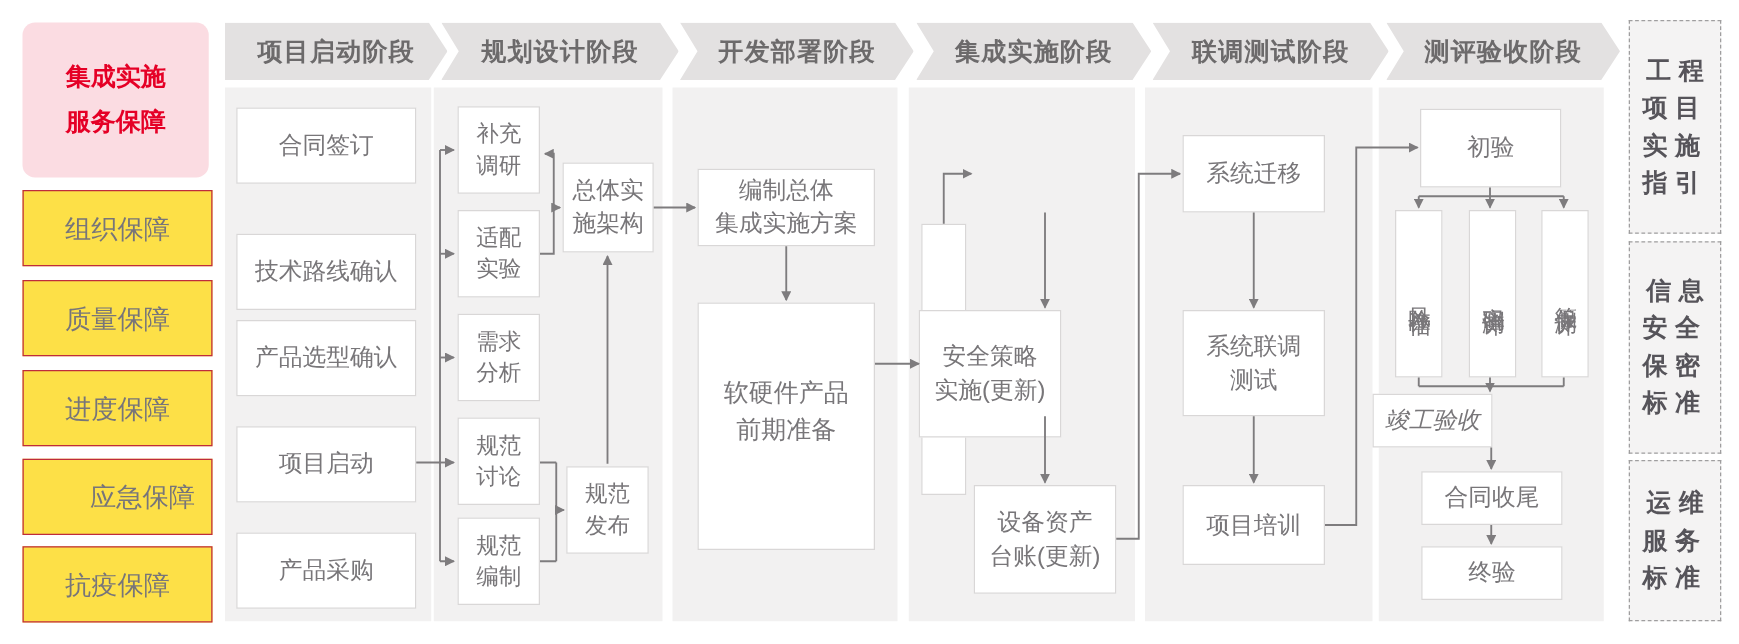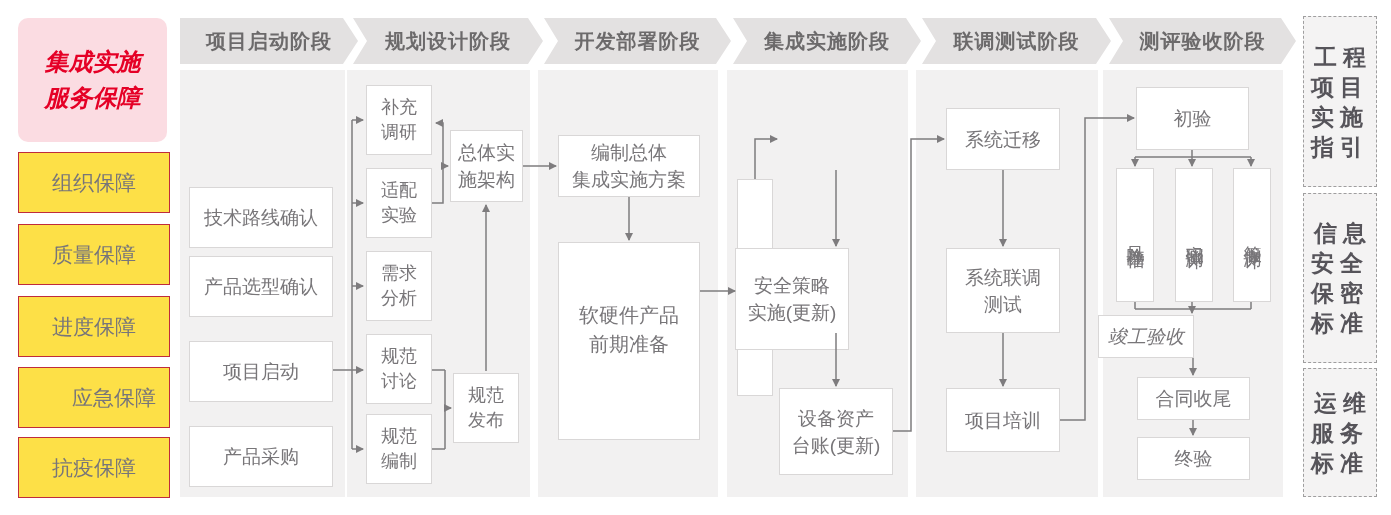--- a/index.html
+++ b/index.html
@@ -31,33 +31,33 @@
   .f18{font-size:18px;line-height:25px;}
   .f20{font-size:20px;line-height:29px;}
   .vtext{
     writing-mode:vertical-rl;text-orientation:upright;letter-spacing:2px;
   }
   .lift{padding-bottom:22px;}
   
   .pink-box{
     position:absolute;left:18px;top:18px;width:149px;height:124px;
     background:#fbdce2;border-radius:10px;color:#e50026;font-weight:bold;
-    font-size:24px;line-height:36px;display:flex;align-items:center;
-    justify-content:center;text-align:center;white-space:pre-line;font-style:italic;
+    font-size:20px;line-height:36px;display:flex;align-items:center;
+    justify-content:center;text-align:center;white-space:pre-line;
   }
   .side-item{
     position:absolute;left:18px;width:152px;height:61px;background:#fde047;
     border:1.5px solid #bf2c3c;color:#77757a;font-size:21px;
     display:flex;align-items:center;justify-content:center;box-sizing:border-box;
   }
   
   .dashed{
     position:absolute;left:1303px;width:74px;background:#f4f3f3;
     border:1px dashed #9f9e9f;color:#56545a;font-weight:bold;
-    font-size:23px;line-height:30px;letter-spacing:6px;
+    font-size:20px;line-height:30px;letter-spacing:6px;
     display:flex;align-items:center;justify-content:center;text-align:center;
     white-space:pre-line;box-sizing:border-box;text-indent:6px;
   }
   svg.connectors{position:absolute;left:0;top:0;pointer-events:none;}
 </style>
 </head>
 <body>
 
 <div class="abs" style="left:0;top:0;width:1391px;height:515px;">
 
@@ -76,20 +76,21 @@
   <div class="banner" style="left:1109px;width:187px;">测评验收阶段</div>
 
   <div class="pink-box">集成实施
 服务保障</div>
   <div class="side-item" style="top:152px;">组织保障</div>
   <div class="side-item" style="top:224px;">质量保障</div>
   <div class="side-item" style="top:296px;">进度保障</div>
   <div class="side-item" style="top:367px;padding-left:40px;">应急保障</div>
   <div class="side-item" style="top:437px;">抗疫保障</div>
 
+  <div class="node" style="left:189px;top:86px;width:144px;height:61px;">合同签订</div>
   <div class="node" style="left:189px;top:171px;width:144px;height:61px;margin-top:16px;">技术路线确认</div>
   <div class="node" style="left:189px;top:256px;width:144px;height:61px;">产品选型确认</div>
   <div class="node" style="left:189px;top:341px;width:144px;height:61px;">项目启动</div>
   <div class="node" style="left:189px;top:426px;width:144px;height:61px;text-align:center;">产品采购</div>
 
   <div class="node f18" style="left:366px;top:85px;width:66px;height:70px;">补充
 调研</div>
   <div class="node f18" style="left:366px;top:168px;width:66px;height:70px;">适配
 实验</div>
   <div class="node f18" style="left:366px;top:251px;width:66px;height:70px;">需求

